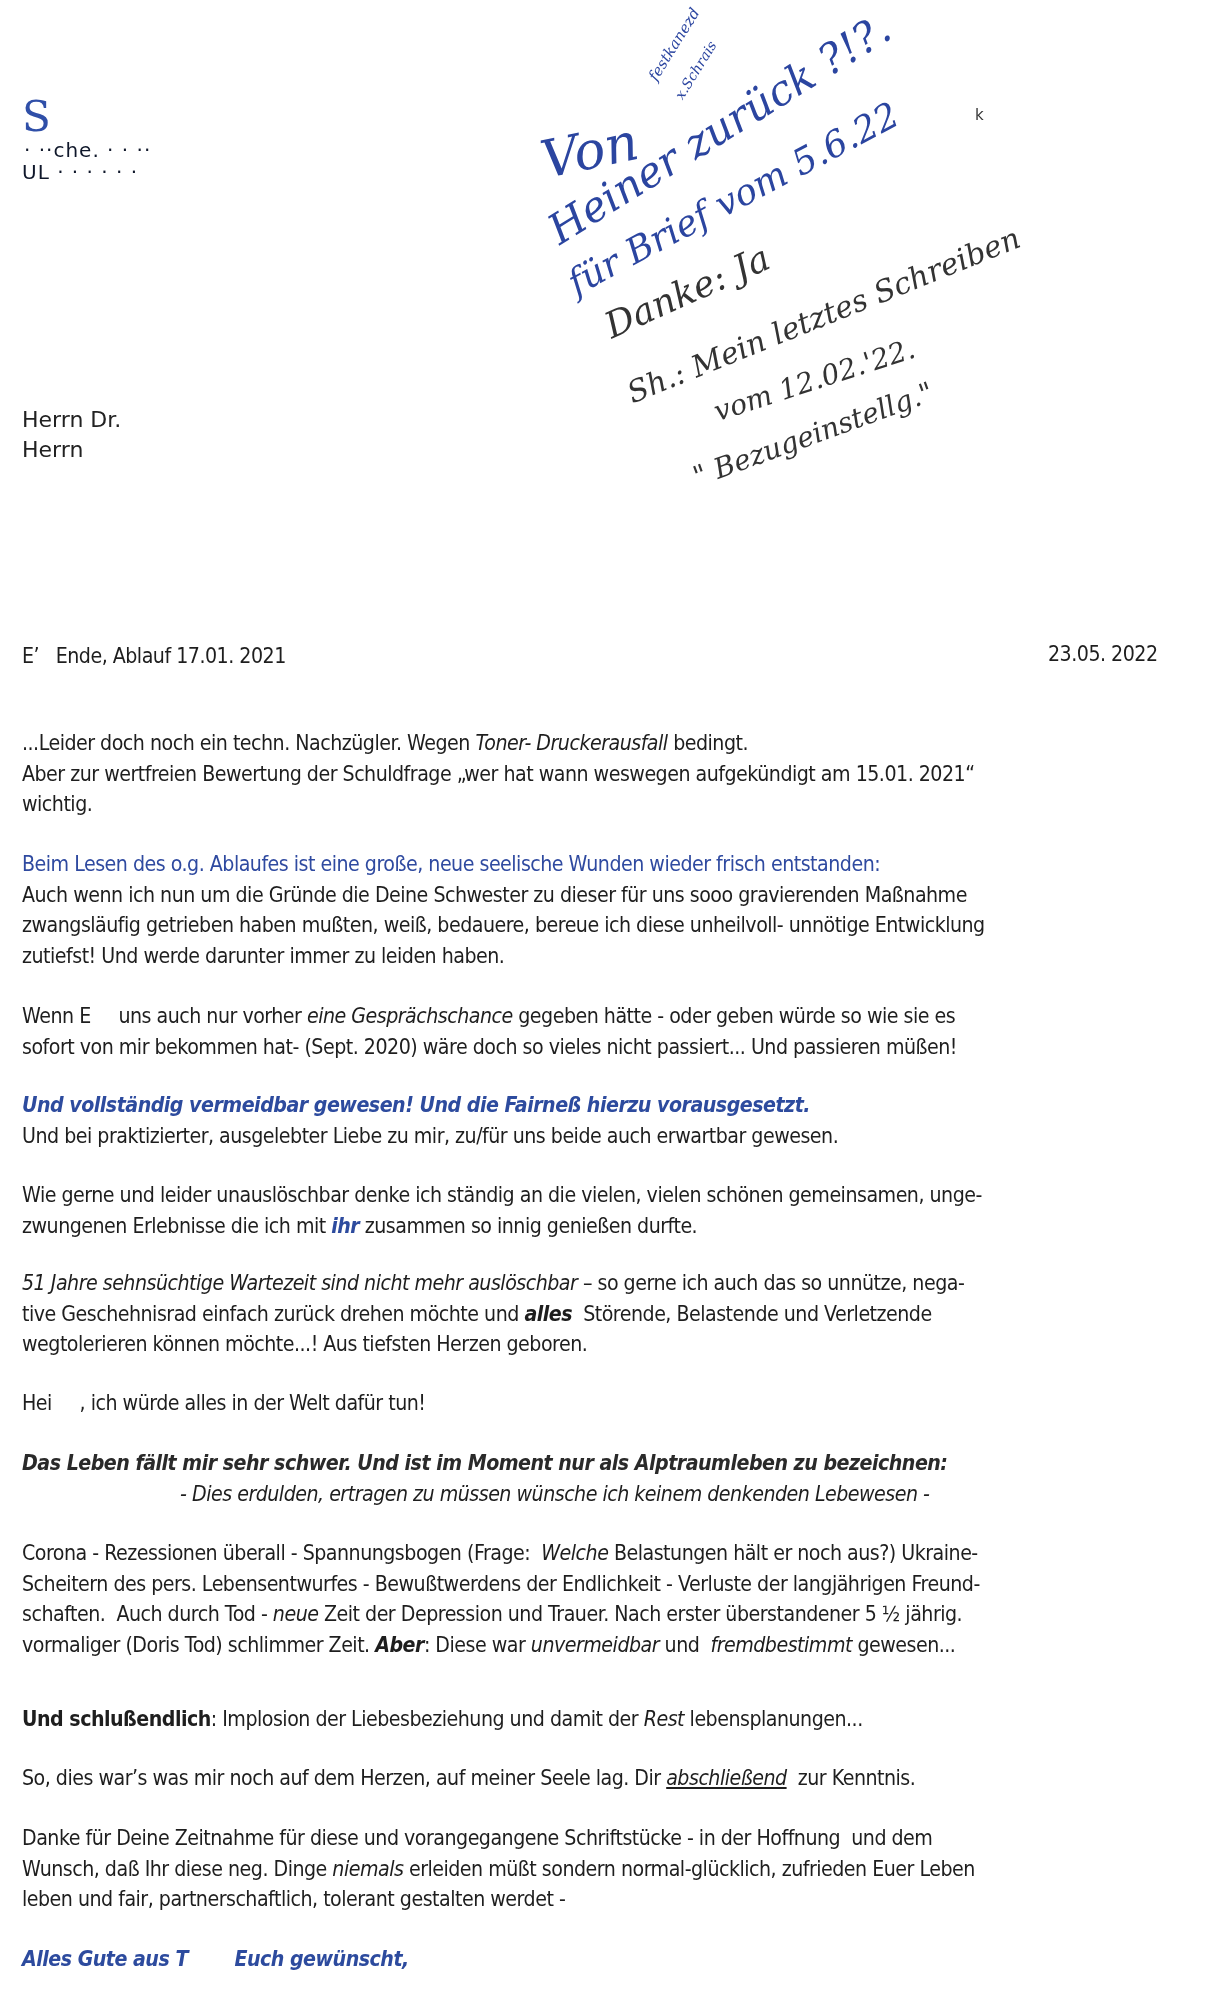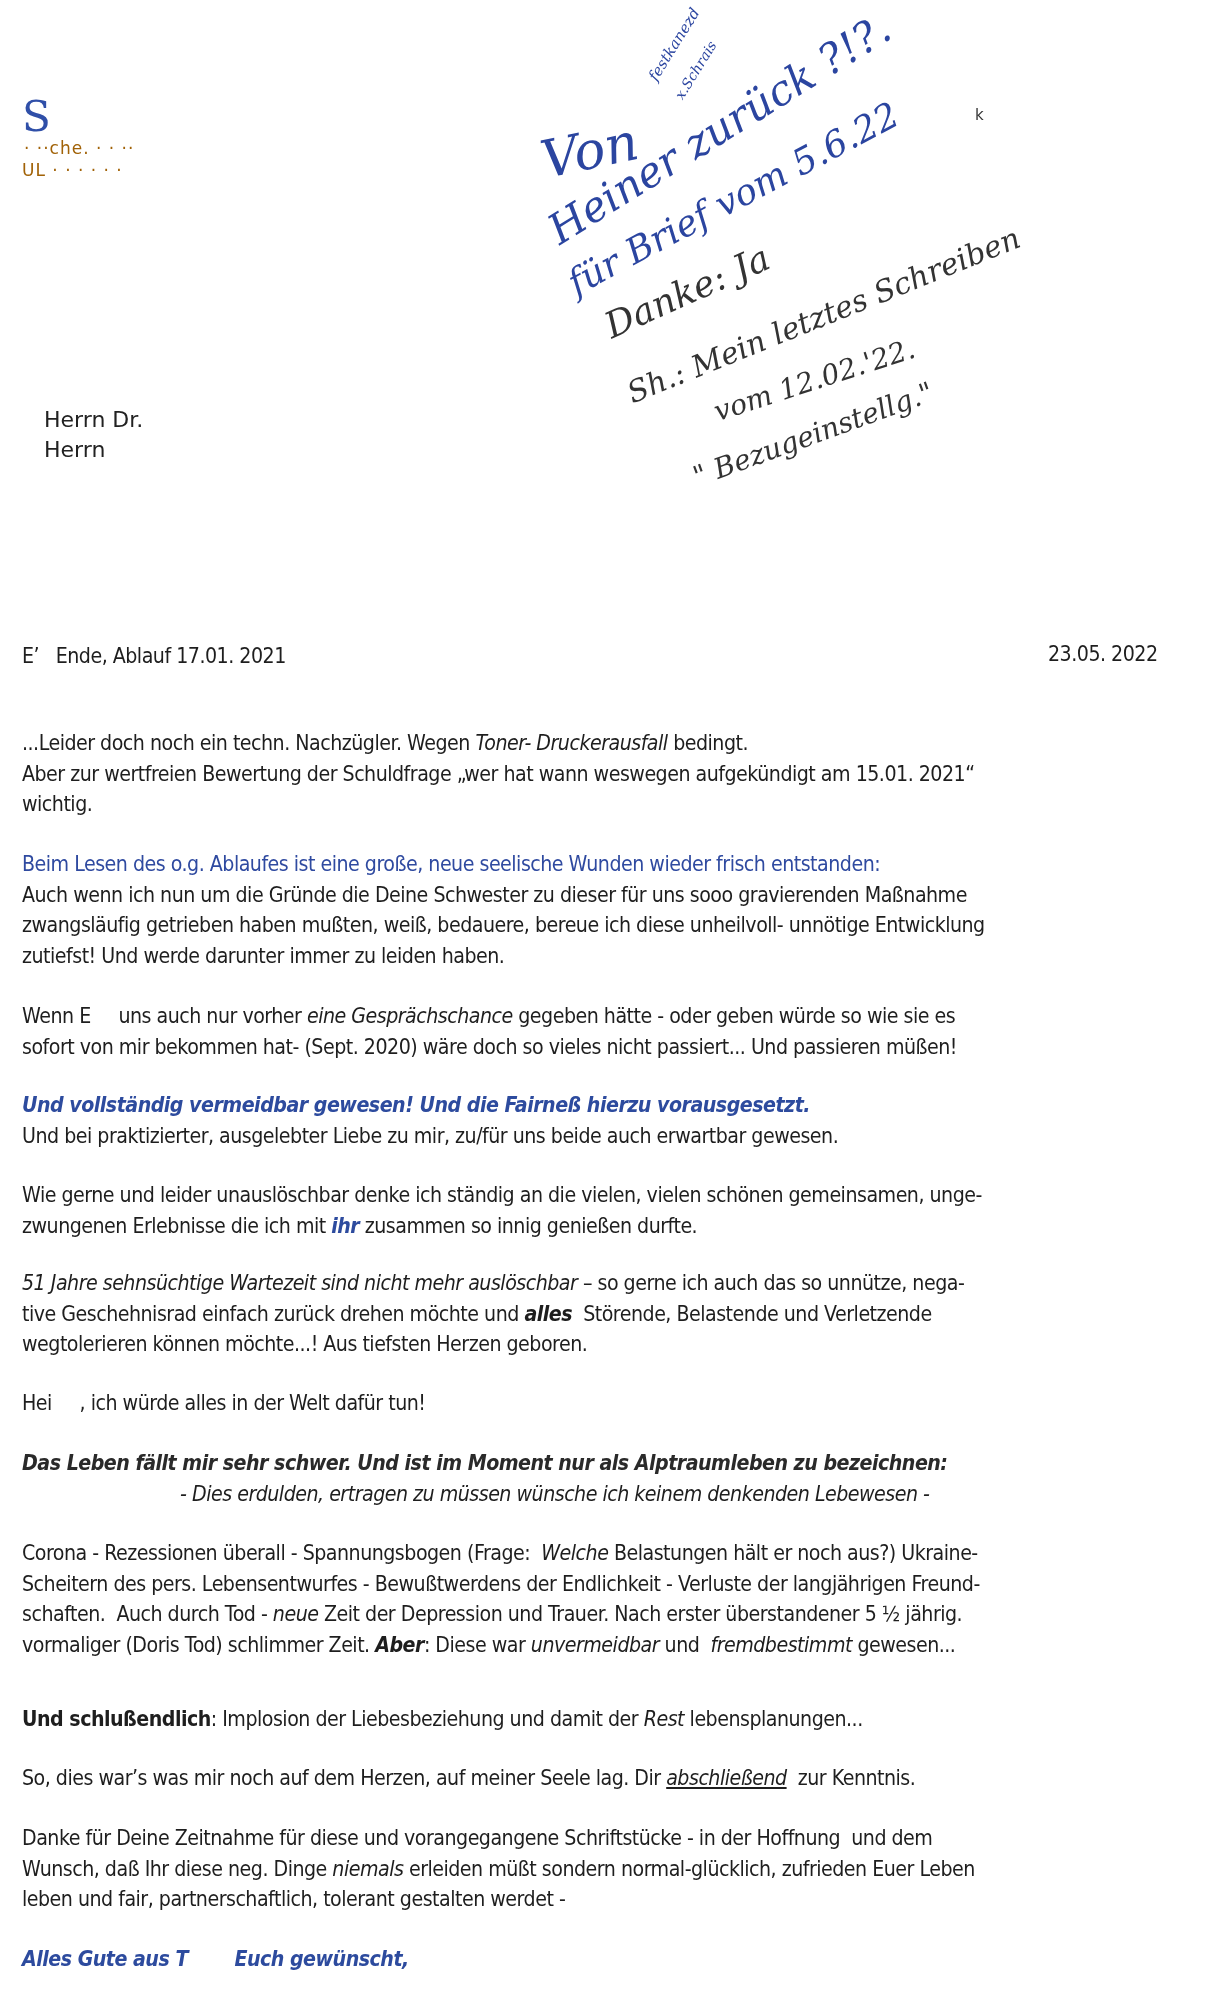--- a/index.html
+++ b/index.html
@@ -17,22 +17,22 @@
   .blue { color: #2f4aa0; }
   .blue-bold { color: #2d4b9e; font-weight: bold; font-style: italic; }
   .it { font-style: italic; }
   .bi { font-style: italic; font-weight: bold; }
   .b { font-weight: bold; }
   .u { text-decoration: underline; }
   .logo-s {
     left: 22px; top: 92px; font-family: "DejaVu Serif", serif; font-size: 42px;
     color: #2f4fa8; font-weight: normal;
   }
-  .sender-line { font-size: 17px; color: #a16207; letter-spacing: 1px; }
-  .addr { font-family: "DejaVu Sans", sans-serif; font-size: 22px; color: #222; line-height: 30px; margin-left: 22px; }
+  .sender-line { font-size: 20px; color: #0f172a; letter-spacing: 1px; }
+  .addr { font-family: "DejaVu Sans", sans-serif; font-size: 22px; color: #222; line-height: 30px; }
   .hw {
     font-family: "DejaVu Serif", serif; font-style: italic; white-space: nowrap;
     transform-origin: left bottom;
   }
   .hw-blue { color: #2b45a0; }
   .hw-black { color: #333; }
 </style>
 </head>
 <body>
 

